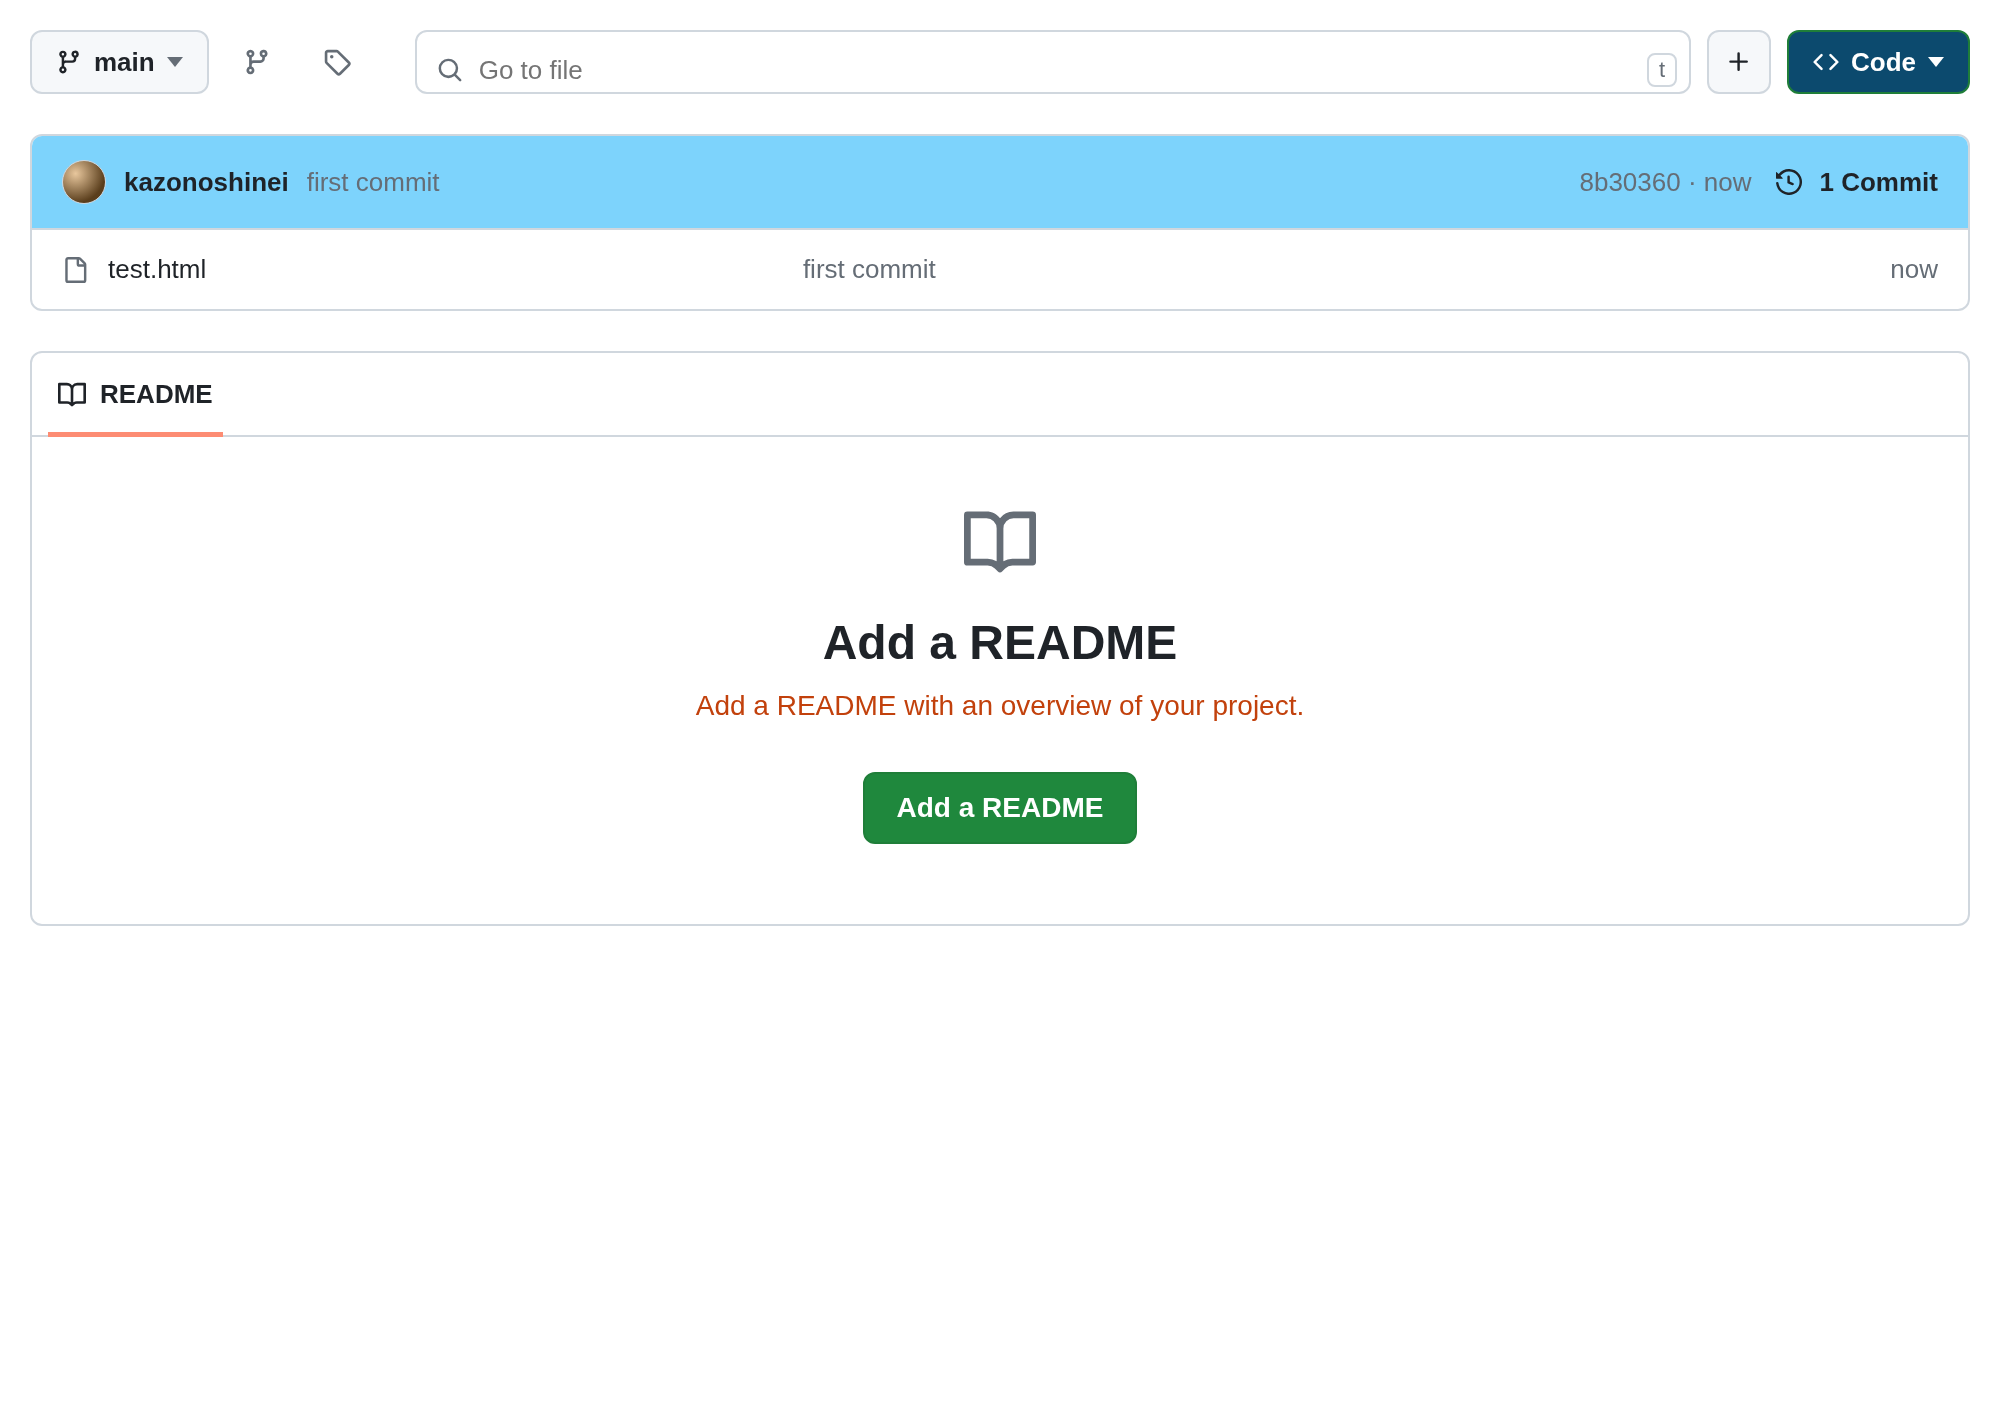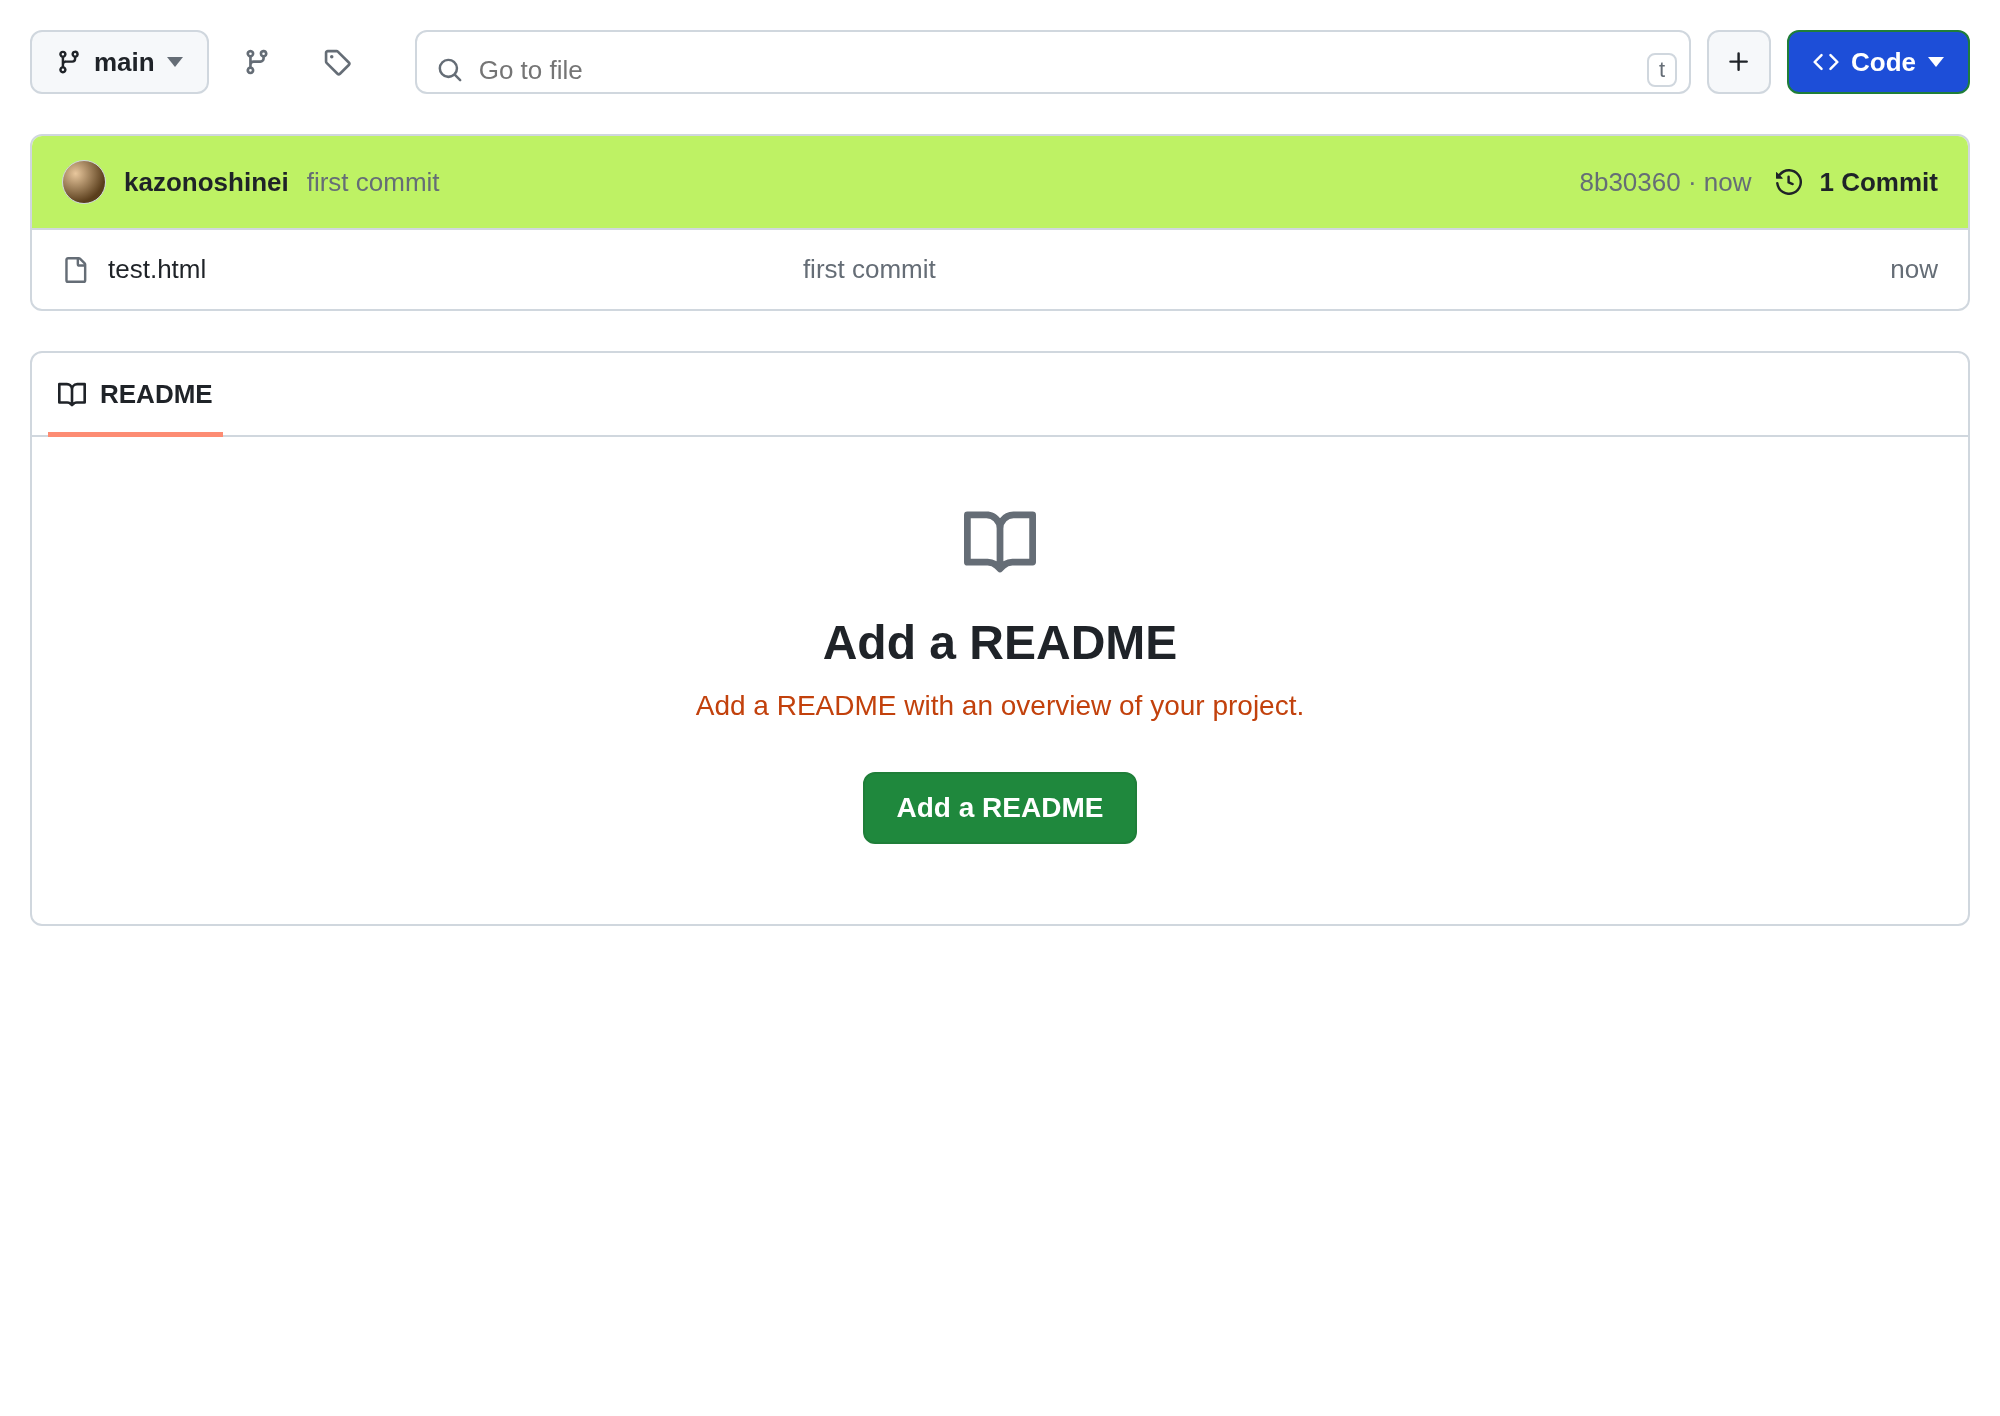--- a/index.html
+++ b/index.html
@@ -33,21 +33,21 @@
   .btn-icon-only {
     width: 64px;
     justify-content: center;
     padding: 0;
   }
   .btn-ghost {
     background: transparent;
     border: none;
   }
   .btn-green {
-    background: #1d4ed8;
+    background: #0c4a6e;
     border: 2px solid #1f7e39;
     color: #ffffff;
     font-weight: 600;
   }
   .search-wrap {
     flex: 1;
     display: flex;
     align-items: center;
     margin-left: 30px;
     border: 2px solid #d0d7de;
@@ -73,21 +73,21 @@
     color: #656d76;
     background: #fff;
   }
   .commit-box {
     border: 2px solid #d0d7de;
     border-radius: 12px;
     overflow: hidden;
     margin-bottom: 40px;
   }
   .commit-header {
-    background: #bef264;
+    background: #7dd3fc;
     border-bottom: 2px solid #d0d7de;
     display: flex;
     align-items: center;
     padding: 24px 30px;
     gap: 18px;
   }
   .avatar {
     width: 44px;
     height: 44px;
     border-radius: 50%;

